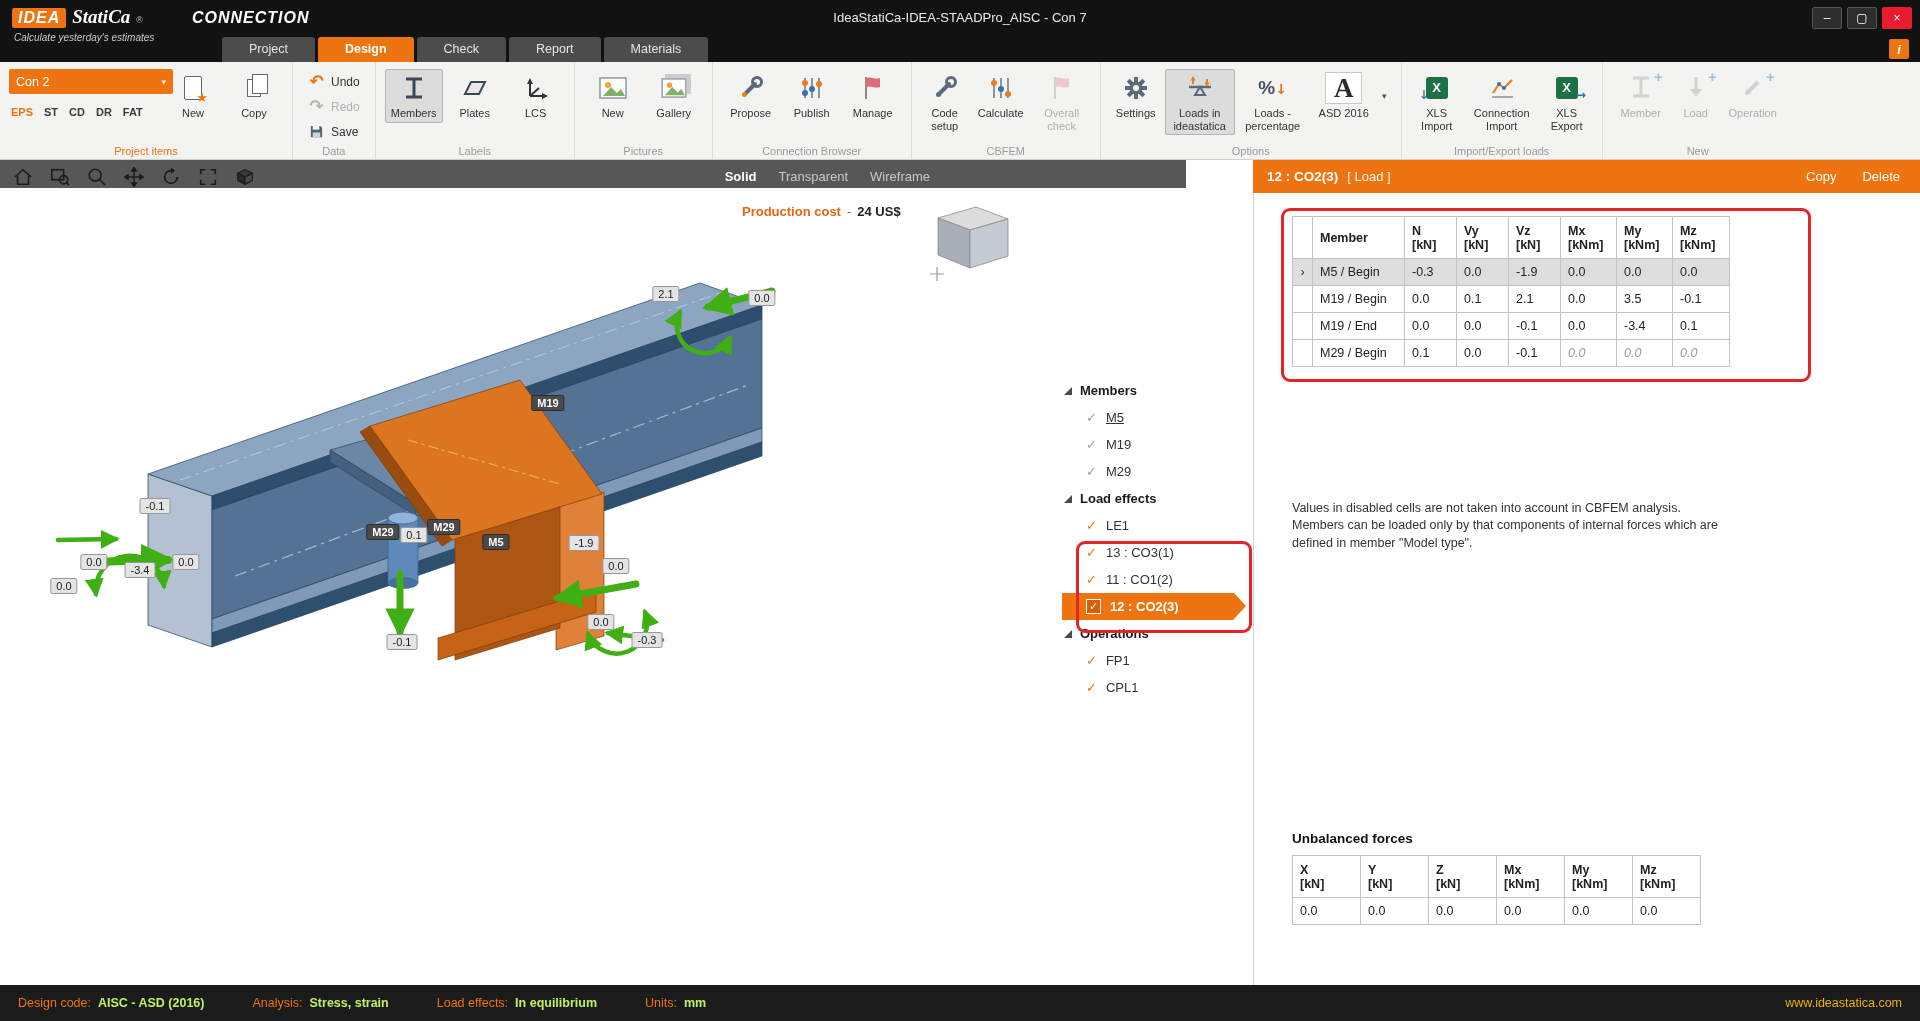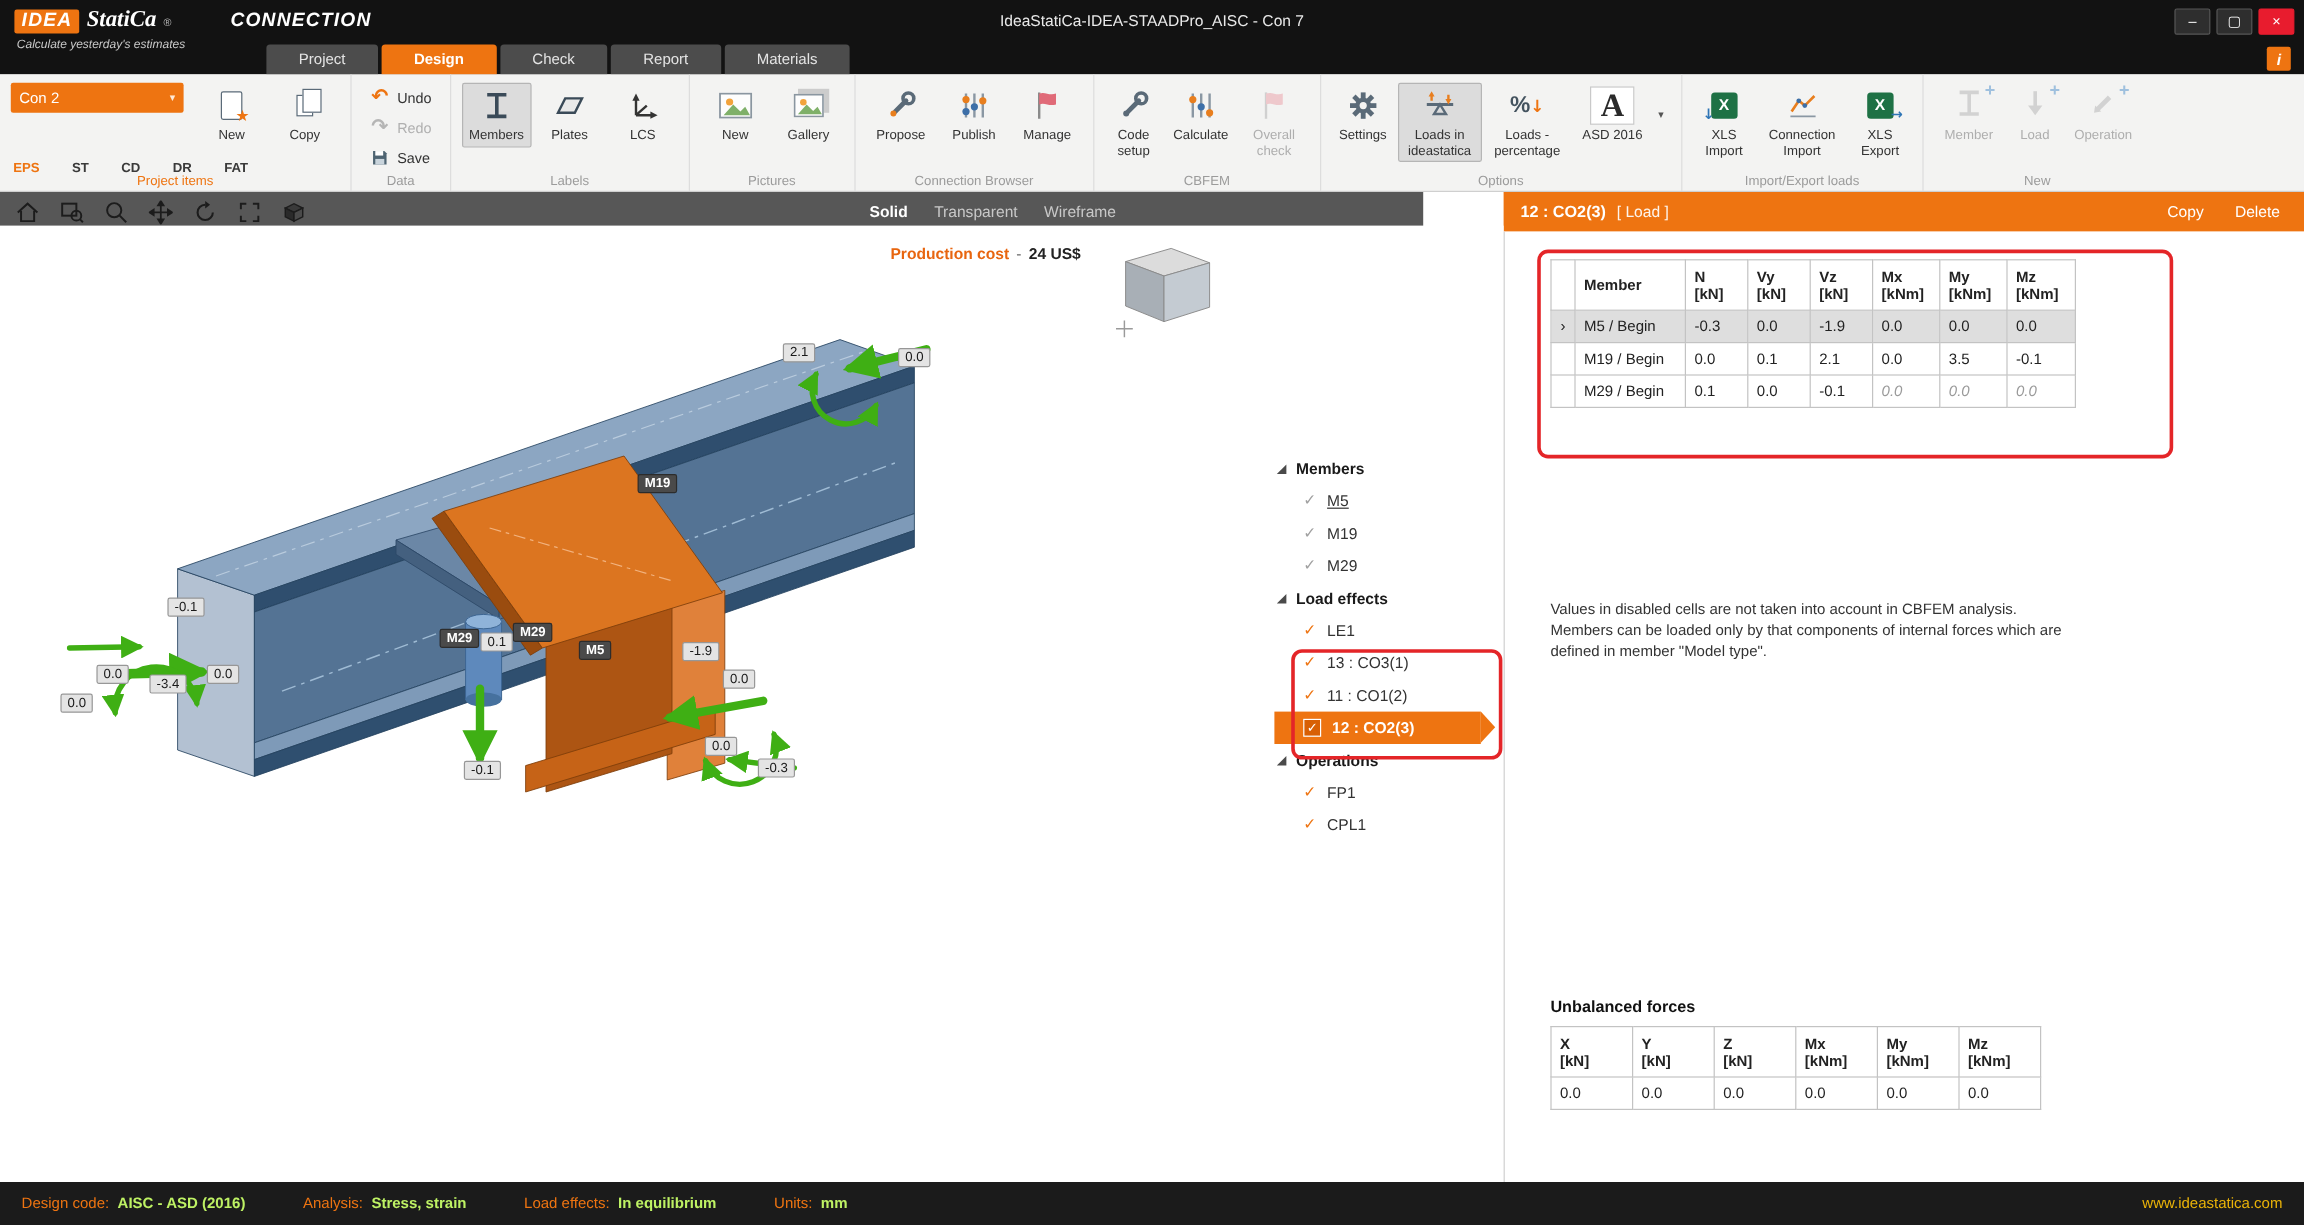--- a/index.html
+++ b/index.html
@@ -29,23 +29,23 @@
   .rgroup { position:relative; height:100%; border-right:1px solid #ddd; flex:0 0 auto; }
   .rgrow { display:flex; align-items:flex-start; gap:3px; padding:7px 9px 0; height:79px; }
   .rglabel { position:absolute; bottom:2px; left:0; right:0; text-align:center; font-size:11px; color:#9b9b9b; }
   .rglabel.orange { color:var(--accent); }
   .rbtn { display:flex; flex-direction:column; align-items:center; width:58px; padding:2px 2px; text-align:center; font-size:11px; color:#333; line-height:1.15; border:1px solid transparent; border-radius:2px; }
   .rbtn .ric { height:32px; display:flex; align-items:center; justify-content:center; margin-bottom:3px; }
   .rbtn.pressed { background:#dcdcdc; border-color:#b5b5b5; }
   .rbtn.disabled { color:#aeaeae; }
   .rbtn.disabled svg { opacity:.55; }
   .picol { display:flex; flex-direction:column; gap:12px; width:152px; }
-  .conbox { width:144px; height:25px; background:var(--accent); color:#fff; font-size:12.5px; display:flex; align-items:center; padding:0 7px; border-radius:2px; }
+  .conbox { width:164px; height:25px; background:var(--accent); color:#fff; font-size:12.5px; display:flex; align-items:center; padding:0 7px; border-radius:2px; }
   .conbox .dd-arrow { margin-left:auto; font-size:9px; color:#ffe9d6; }
-  .flags { display:flex; gap:27px; font-size:11px; font-weight:bold; color:#3a3a3a; padding-left:2px;margin-top:28px; }
+  .flags { display:flex; gap:11px; font-size:11px; font-weight:bold; color:#3a3a3a; padding-left:2px; }
   .flag.active { color:var(--accent); }
   .vstack { display:flex; flex-direction:column; gap:4px; padding-top:2px; }
   .sbtn { display:flex; align-items:center; gap:6px; font-size:12px; height:21px; padding:0 6px; color:#333; }
   .sbtn .g16 { width:17px; display:flex; justify-content:center; }
   .sbtn.disabled { color:#b0b0b0; }
   .ic-undo { color:var(--accent); font-weight:bold; font-size:17px; line-height:1; }
   .ic-redo { color:#b5b5b5; font-weight:bold; font-size:17px; line-height:1; }
   .ic-doc { position:relative; display:inline-block; width:18px; height:24px; border:1.5px solid #5a6a78; background:#fff; border-radius:2px; }
   .ic-star { position:absolute; right:-7px; bottom:-7px; color:var(--accent); font-size:13px; }
   .ic-copy { position:relative; display:inline-block; width:14px; height:18px; border:1.5px solid #5a6a78; background:#fff; }
@@ -701,20 +701,30 @@
             <td>M19 / Begin</td>
             <td>0.0</td>
             <td>0.1</td>
             <td>2.1</td>
             <td>0.0</td>
             <td>3.5</td>
             <td>-0.1</td>
           </tr>
           <tr>
             <td class="selcell"></td>
+            <td>M19 / End</td>
+            <td>0.0</td>
+            <td>0.0</td>
+            <td>-0.1</td>
+            <td>0.0</td>
+            <td>-3.4</td>
+            <td>0.1</td>
+          </tr>
+          <tr>
+            <td class="selcell"></td>
             <td>M29 / Begin</td>
             <td>0.1</td>
             <td>0.0</td>
             <td>-0.1</td>
             <td class="dis">0.0</td>
             <td class="dis">0.0</td>
             <td class="dis">0.0</td>
           </tr>
         </tbody>
       </table>

